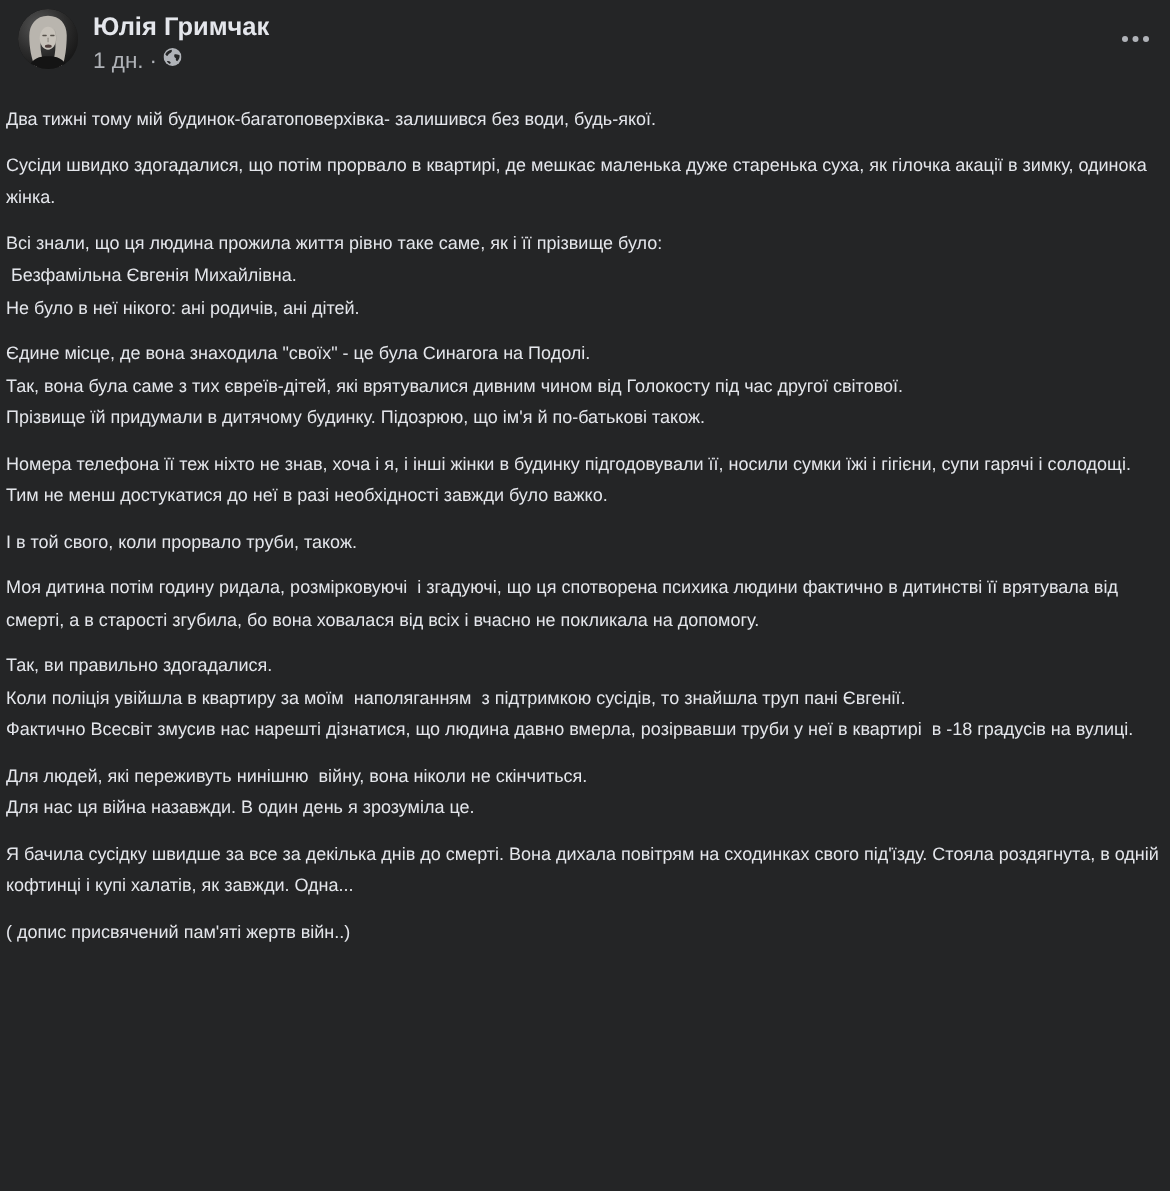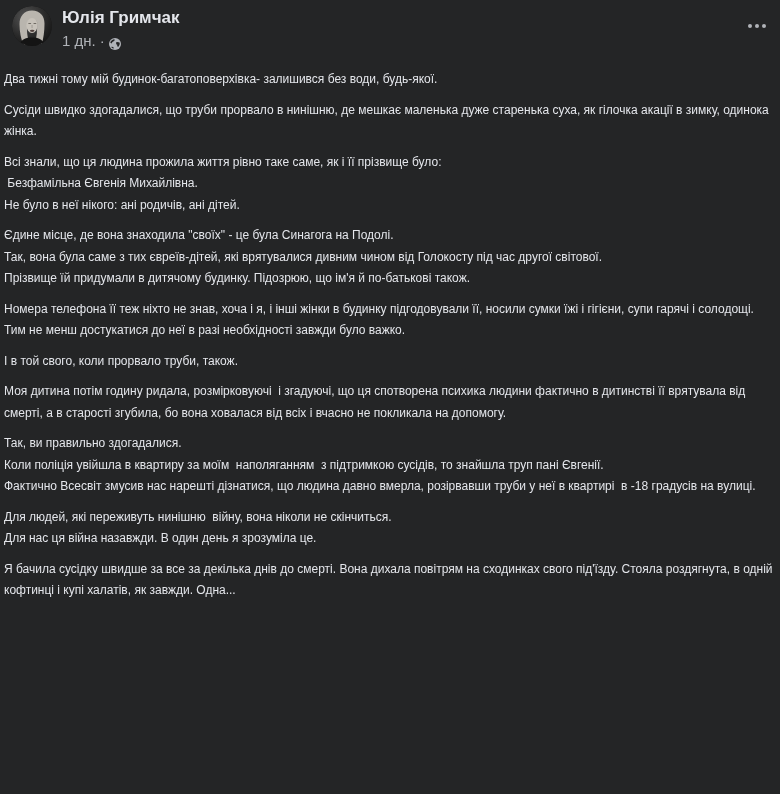--- a/index.html
+++ b/index.html
@@ -31,21 +31,21 @@
   .hmeta { margin-left: 10px; padding-top: 1px; min-width: 0; }
   .author {
     color: #e4e6eb;
     font-size: 17px;
     font-weight: 700;
     line-height: 22px;
     cursor: pointer;
   }
   .sub {
     display: flex;
-    align-items: flex-end;
+    align-items: flex-start;
     gap: 4px;
     margin-top: 3px;
     color: #b0b3b8;
     font-size: 15px;
     line-height: 18px;
   }
   .sub .ts { cursor: pointer; }
   .sub .sep { color: #b0b3b8; }
   .globe { display: inline-flex; align-items: center; }
   .globe svg { display: block; }
@@ -133,32 +133,33 @@
           <i></i>
           <i></i>
           <i></i>
         </span>
     </button>
 
   </div>
 
   <div class="content">
     <p>Два тижні тому мій будинок-багатоповерхівка- залишився без води, будь-якої.</p>
-    <p>Сусіди швидко здогадалися, що труби прорвало в нинішню, де мешкає маленька дуже старенька суха, як гілочка акації в зимку, одинока жінка.</p>
+    <p>Сусіди швидко здогадалися, що потім прорвало в квартирі, де мешкає маленька дуже старенька суха, як гілочка акації в зимку, одинока жінка.</p>
     <p>Всі знали, що ця людина прожила життя рівно таке саме, як і її прізвище було:
  Безфамільна Євгенія Михайлівна.
 Не було в неї нікого: ані родичів, ані дітей.</p>
     <p>Єдине місце, де вона знаходила "своїх" - це була Синагога на Подолі.
 Так, вона була саме з тих євреїв-дітей, які врятувалися дивним чином від Голокосту під час другої світової.
 Прізвище їй придумали в дитячому будинку. Підозрюю, що ім'я й по-батькові також.</p>
     <p>Номера телефона її теж ніхто не знав, хоча і я, і інші жінки в будинку підгодовували її, носили сумки їжі і гігієни, супи гарячі і солодощі.
 Тим не менш достукатися до неї в разі необхідності завжди було важко.</p>
     <p>І в той свого, коли прорвало труби, також.</p>
     <p>Моя дитина потім годину ридала, розмірковуючі  і згадуючі, що ця спотворена психика людини фактично в дитинстві її врятувала від смерті, а в старості згубила, бо вона ховалася від всіх і вчасно не покликала на допомогу.</p>
     <p>Так, ви правильно здогадалися.
 Коли поліція увійшла в квартиру за моїм  наполяганням  з підтримкою сусідів, то знайшла труп пані Євгенії.
 Фактично Всесвіт змусив нас нарешті дізнатися, що людина давно вмерла, розірвавши труби у неї в квартирі  в -18 градусів на вулиці.</p>
     <p>Для людей, які переживуть нинішню  війну, вона ніколи не скінчиться.
 Для нас ця війна назавжди. В один день я зрозуміла це.</p>
     <p>Я бачила сусідку швидше за все за декілька днів до смерті. Вона дихала повітрям на сходинках свого під'їзду. Стояла роздягнута, в одній кофтинці і купі халатів, як завжди. Одна...</p>
+    <p>( допис присвячений пам'яті жертв війн..)</p>
   </div>
 
 </div>
 
 </body></html>

